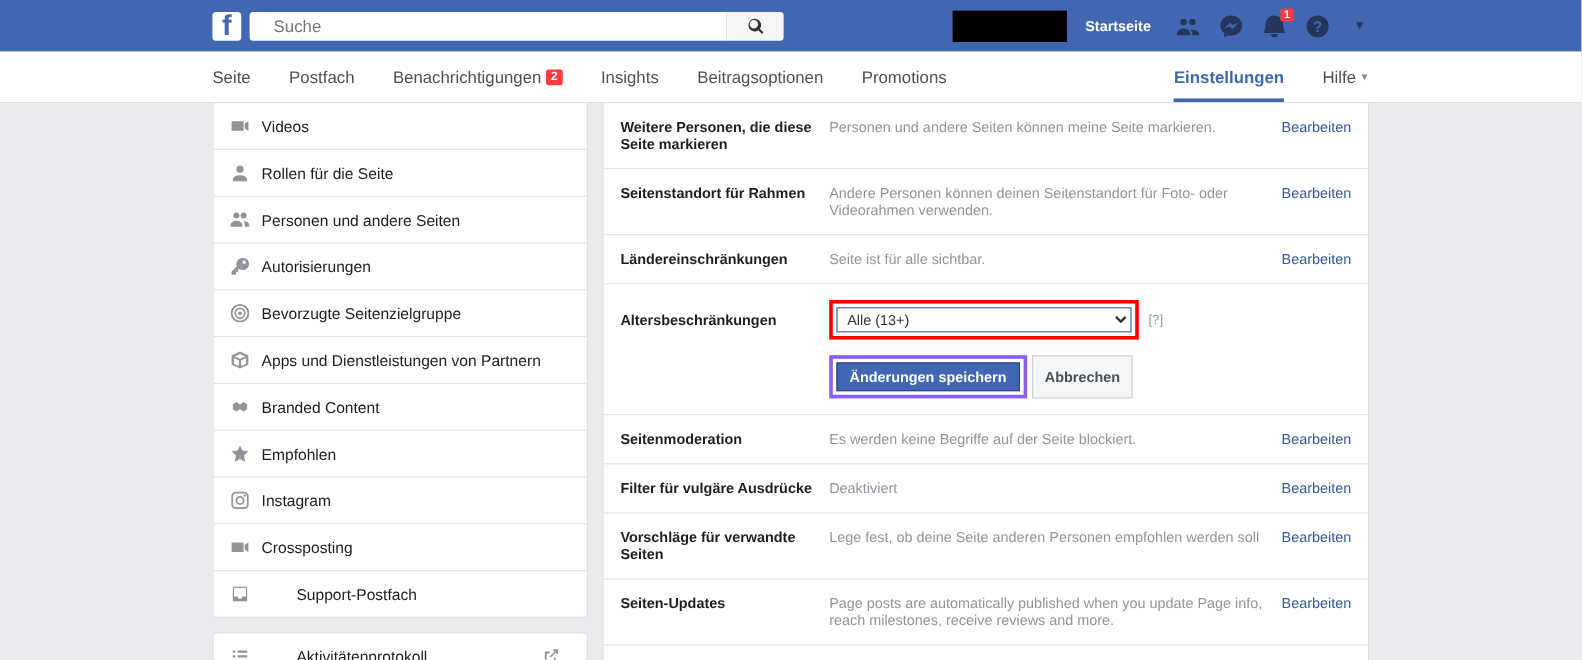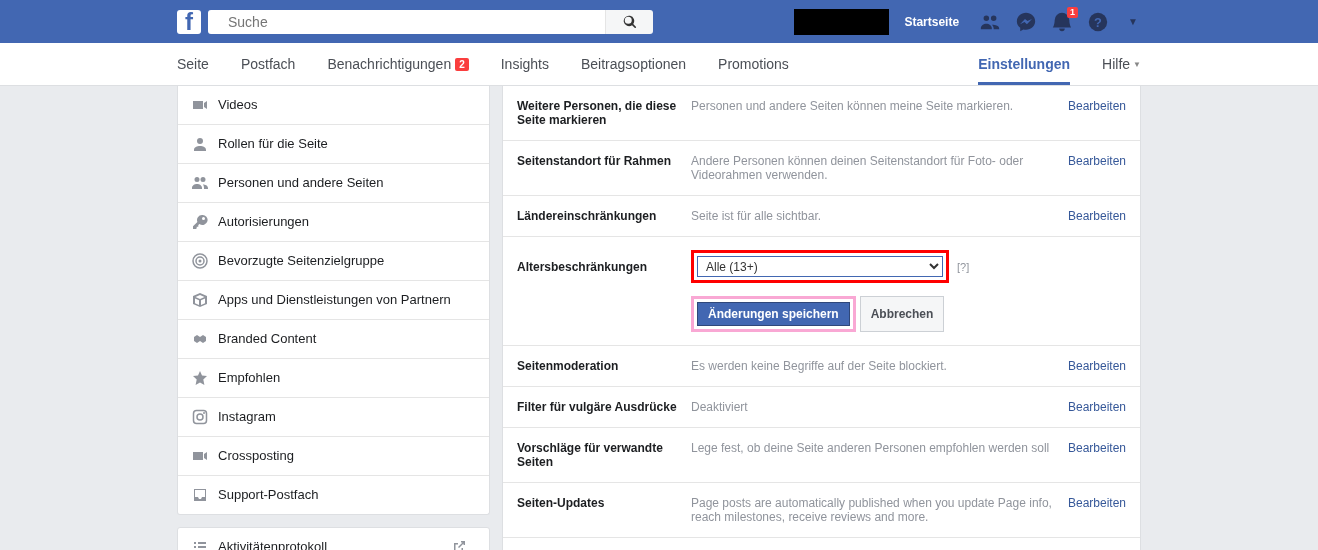--- a/index.html
+++ b/index.html
@@ -20,39 +20,39 @@
 .top-caret { color:#26355c; font-size:10px; margin-left:5px; cursor:pointer; }
 .navbar { background:#ffffff; border-bottom:1px solid #dddfe2; height:43px; display:flex; align-items:center; padding:0 177px; }
 .nav-link { color:#4b4f56; font-size:14px; margin-right:32px; cursor:pointer; position:relative; display:flex; align-items:center; }
 .nav-link.active { color:#4267b2; font-weight:600; }
 .nav-link.active::after { content:''; position:absolute; bottom:-13px; left:0; right:0; height:3px; background:#4267b2; }
 .nav-spacer { flex:1; }
 .notif-badge { background:#fa3e3e; color:#fff; font-size:10px; font-weight:bold; padding:1px 4px; border-radius:2px; margin-left:4px; }
 .help-caret { font-size:8px; margin-left:3px; color:#888; }
 .content { display:flex; padding:0 177px; align-items:flex-start; }
 .sidebar { width:313px; background:#fff; border:1px solid #dddfe2; border-top:none; border-radius:0 0 3px 3px; }
-.side-item { display:flex; padding:11px 12px 11px 14px; border-bottom:1px solid #e5e5e5; color:#1c1e21; font-size:13px; cursor:pointer; }
-.side-item:last-child { border-bottom:none; }
+.side-item { display:flex; align-items:center; padding:11px 12px 11px 14px; border-bottom:1px solid #e5e5e5; color:#1c1e21; font-size:13px; cursor:pointer; }
+.side-item:last-child { border-bottom:none;gap:29px; }
 .side-icon { width:16px; height:16px; margin-right:10px; fill:#90949c; flex-shrink:0; }
 .side-item .arrow { margin-left:auto; }
 .sidebar-gap { height:12px; }
 .sidebar2 { width:313px; background:#fff; border:1px solid #dddfe2; border-radius:3px; }
 .main { flex:1; margin-left:12px; background:#fff; border:1px solid #dddfe2; border-top:none; border-radius:0 0 3px 3px; }
 .row { display:flex; padding:13px 14px; border-bottom:1px solid #e5e5e5; font-size:12px; }
 .row:last-child { border-bottom:none; }
 .row-label { width:174px; font-weight:bold; color:#1c1e21; flex-shrink:0; }
 .row-desc { flex:1; color:#90949c; padding-right:10px; }
 .row-edit { color:#365899; cursor:pointer; font-size:12px; }
 .age-row { padding:13px 14px; border-bottom:1px solid #e5e5e5; }
 .age-top { display:flex; align-items:center; }
 .age-select-wrap { border:3px solid #f00; padding:3px; display:inline-block; margin-left:0; }
 .age-select { width:246px; height:21px; border:1px solid #4267b2; font-size:12px; padding:0 4px; background:#fff; color:#333; }
 .age-help { color:#90949c; margin-left:8px; font-size:11px; }
 .age-btns { display:flex; margin-top:13px; margin-left:174px; }
-.save-wrap { border:3px solid #f9a8d4; padding:3px; display:inline-block; }
+.save-wrap { border:3px solid #8b5cf6; padding:3px; display:inline-block; }
 .save-btn { background:#4267b2; color:#fff; border:1px solid #2f477a; font-weight:bold; font-size:12px; padding:4px 10px; cursor:pointer; }
 .cancel-btn { background:#f5f6f7; color:#4b4f56; border:1px solid #ccd0d5; font-size:12px; padding:4px 10px; margin-left:4px; cursor:pointer; font-weight:bold; }
 </style>
 </head>
 <body>
 
 <div class="topbar">
   <div class="fb-logo">f</div>
   <div class="search-wrap">
     <input class="search-input" type="text" placeholder="Suche" style="">

